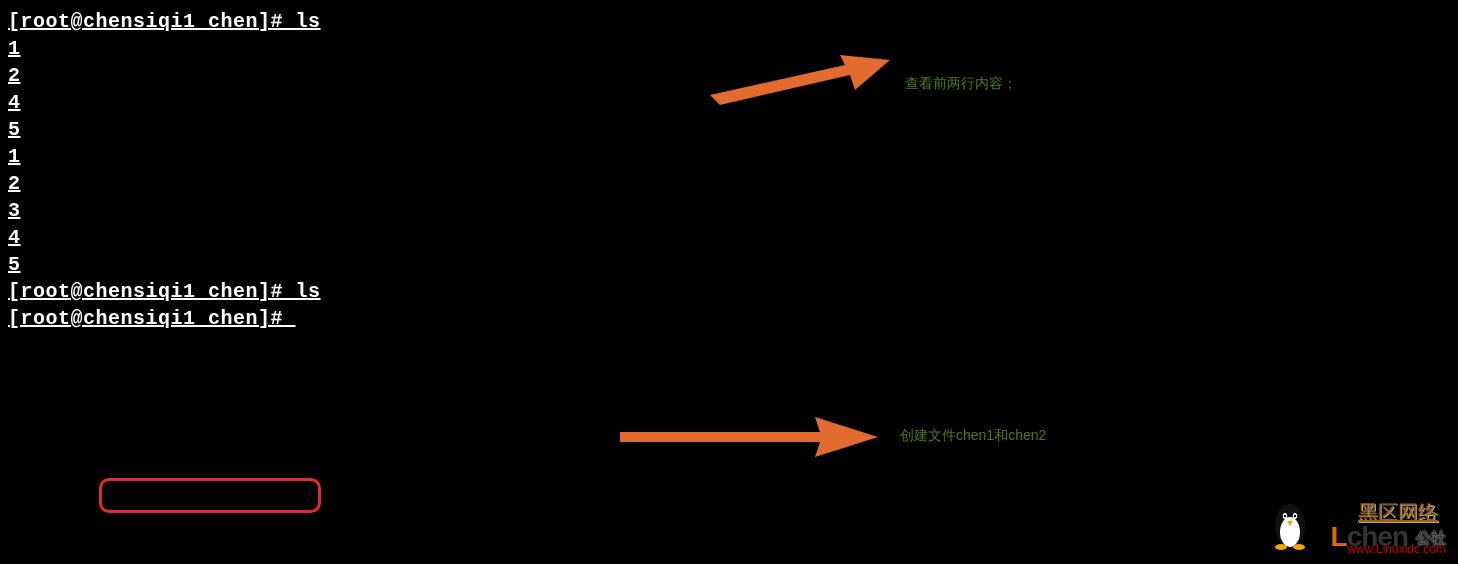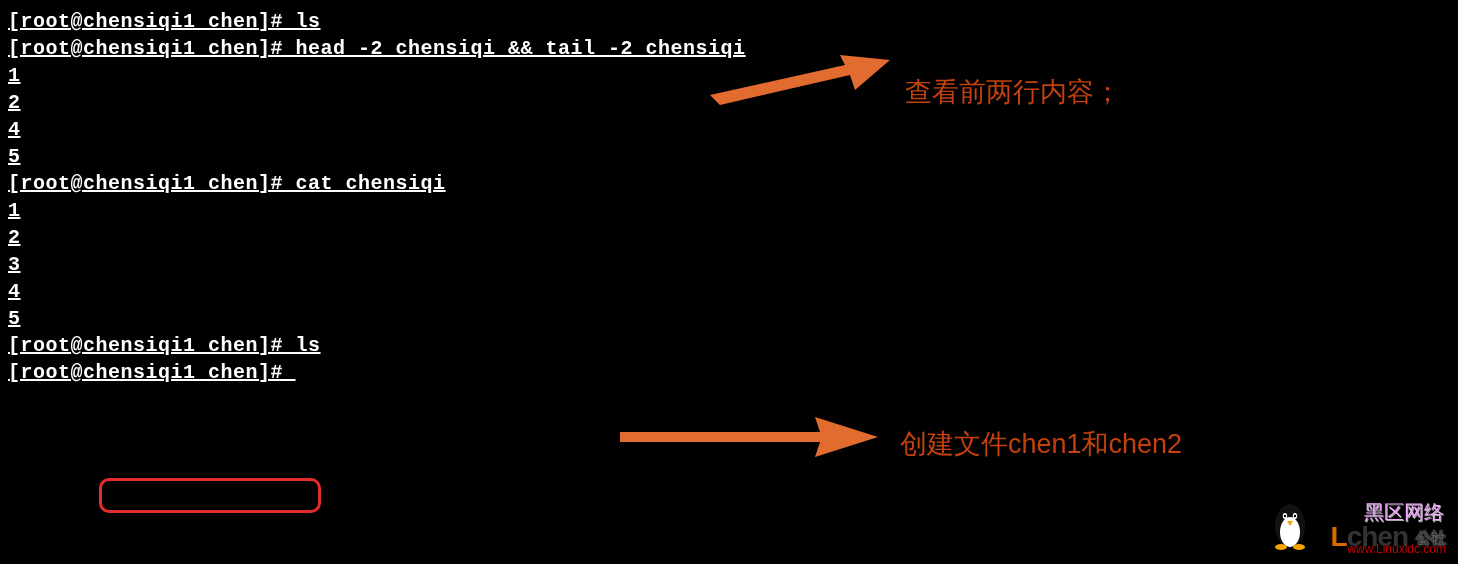--- a/index.html
+++ b/index.html
@@ -23,23 +23,23 @@
     text-decoration: underline;
   }
   .line {
     line-height: 27px;
     white-space: pre;
     font-weight: bold;
     letter-spacing: 0.5px;
   }
   .annotation {
     position: absolute;
-    color: #c2410c;
+    color: #4d7c0f;
     font-family: "Microsoft YaHei", sans-serif;
-    font-size: 27px;
+    font-size: 14px;
     font-weight: normal;
     line-height: 1.4;
     white-space: nowrap;
   }
   .arrow1 {
     position: absolute;
     left: 710px;
     top: 50px;
     width: 180px;
     height: 55px;
@@ -113,26 +113,24 @@
     bottom:8px;
     width:42px;
     height:48px;
   }
 </style>
 </head>
 <body>
 
 <div class="terminal">
   <div class="line">[root@chensiqi1 chen]# ls</div>
-  <div class="line">[root@chensiqi1 chen]# head -2 chensiqi &amp;&amp; tail -2 chensiqi</div>
   <div class="line">1</div>
   <div class="line">2</div>
   <div class="line">4</div>
   <div class="line">5</div>
-  <div class="line">[root@chensiqi1 chen]# cat chensiqi</div>
   <div class="line">1</div>
   <div class="line">2</div>
   <div class="line">3</div>
   <div class="line">4</div>
   <div class="line">5</div>
   <div class="line">[root@chensiqi1 chen]# ls</div>
   <div class="line">[root@chensiqi1 chen]# </div>
 </div>
 
 <svg class="arrow1" viewBox="0 0 180 55">
@@ -159,17 +157,17 @@
     <ellipse cx="21" cy="24" rx="15" ry="22" fill="#111"></ellipse>
     <ellipse cx="21" cy="30" rx="10" ry="15" fill="#fff"></ellipse>
     <ellipse cx="16" cy="14" rx="2.2" ry="3" fill="#fff"></ellipse>
     <ellipse cx="26" cy="14" rx="2.2" ry="3" fill="#fff"></ellipse>
     <circle cx="16" cy="14" r="1.2" fill="#000"></circle>
     <circle cx="26" cy="14" r="1.2" fill="#000"></circle>
     <polygon points="18,19 24,19 21,24" fill="#f7a600"></polygon>
     <ellipse cx="12" cy="45" rx="6" ry="3" fill="#f7a600"></ellipse>
     <ellipse cx="30" cy="45" rx="6" ry="3" fill="#f7a600"></ellipse>
   </svg>
-  <span class="top" style="color:#f0abfc; text-shadow:1px 1px 0 #aaa; right:2px; top:-4px;">黑区网络</span>
+  <span class="top" style="color:#a16207; text-shadow:1px 1px 0 #aaa; right:8px; top:-4px;text-decoration:underline;">黑区网络</span>
   <span class="brand" style="right:38px; top:18px;"><span class="l1">L</span><span class="l2">chen</span></span>
   <span class="cn" style="right:0px; top:26px;">公社</span>
   <span class="sub">www.Linuxidc.com</span>
 </div>
 
 </body></html>

